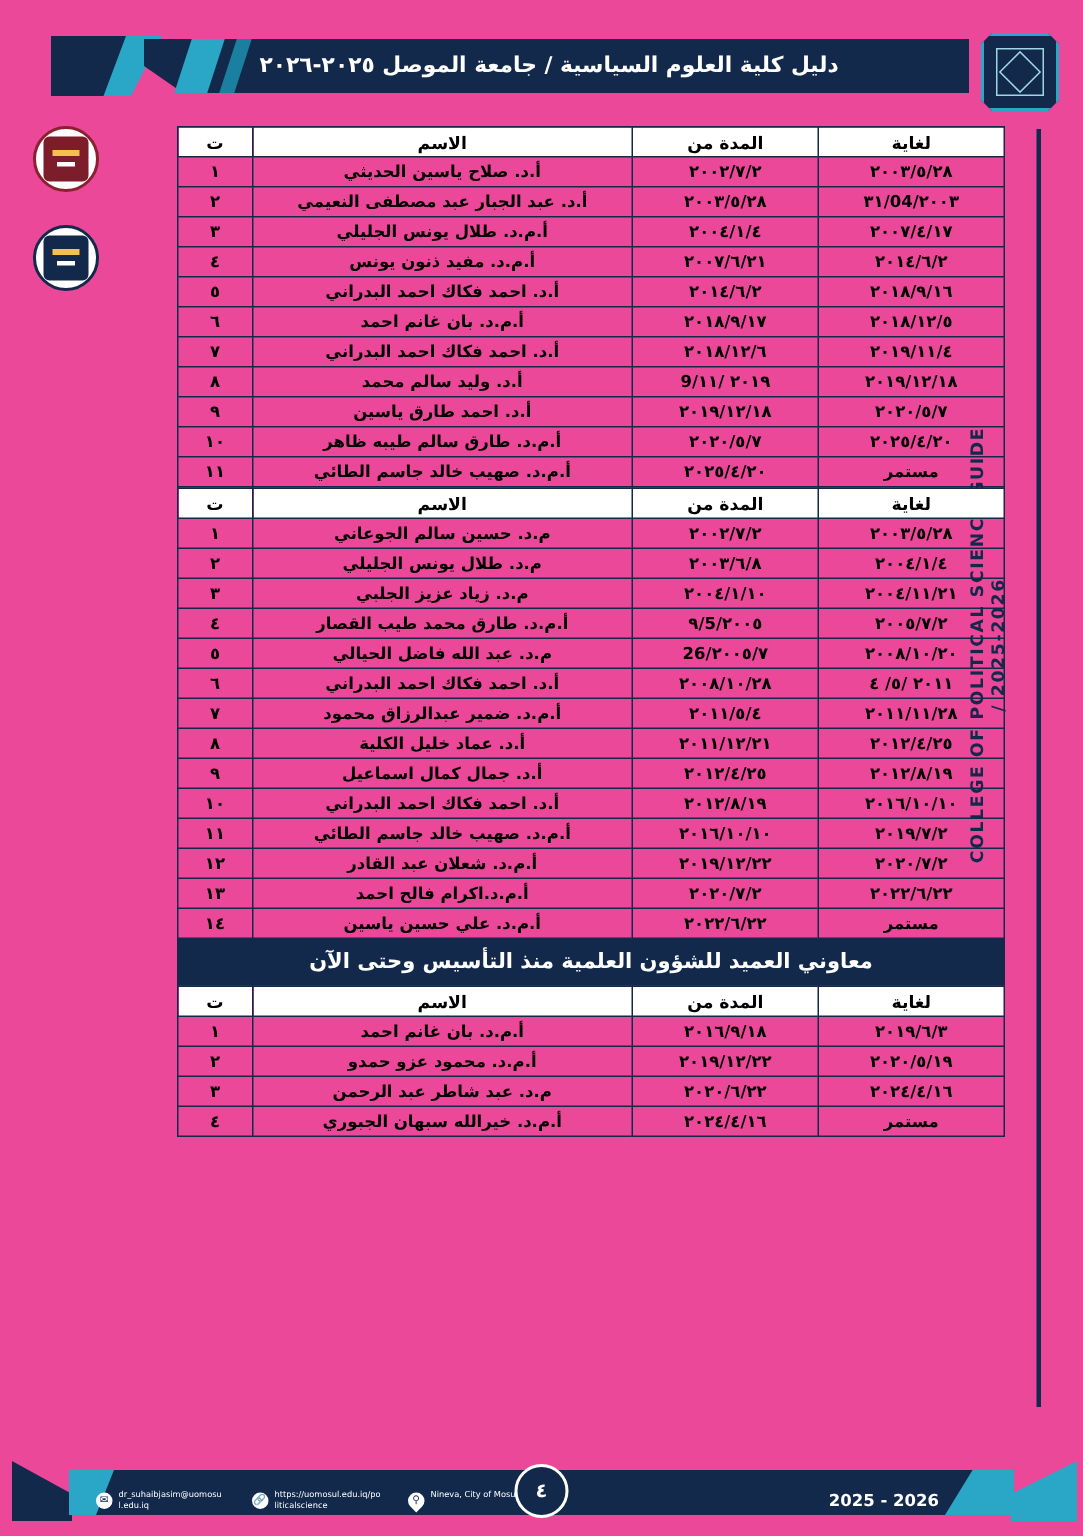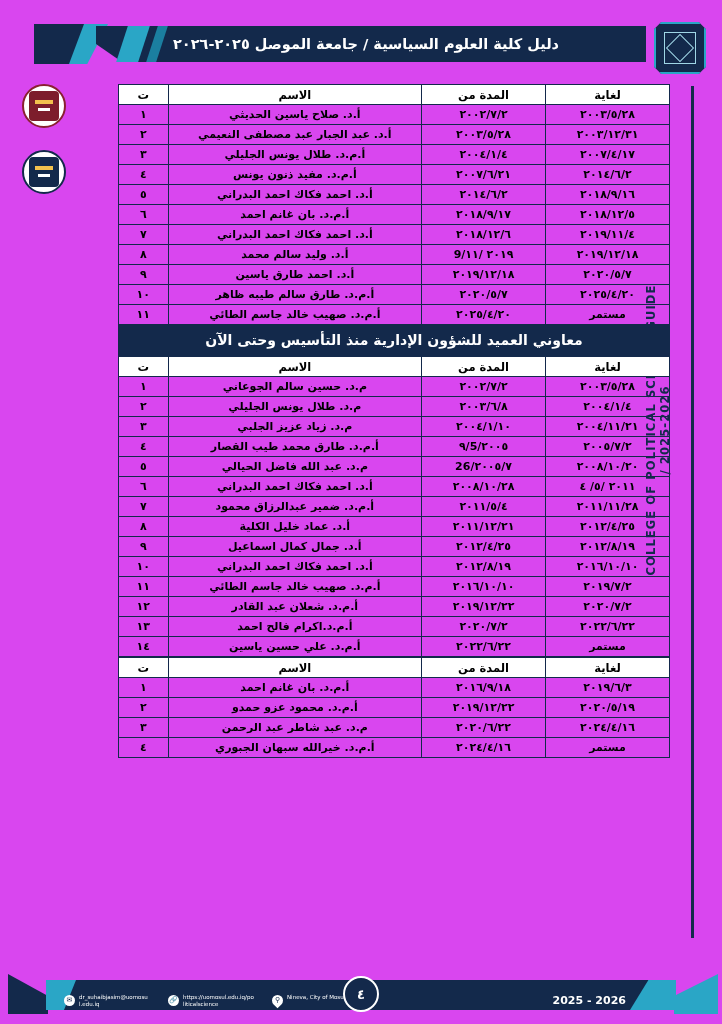--- a/index.html
+++ b/index.html
@@ -6,21 +6,21 @@
   html, body {
     margin: 0; padding: 0;
     width: 722px; height: 1024px;
     background: #ffffff;
     font-family: "DejaVu Sans", "Liberation Sans", sans-serif;
   }
   .page {
     position: relative;
     width: 722px; height: 1024px;
     overflow: hidden;
-    background: #d946ef;
+    background: #ec4899;
   }
 
   
   .header {
     position: absolute;
     top: 14px; left: 0; right: 0;
     height: 62px;
   }
   .header-bar {
     position: absolute;
@@ -340,21 +340,21 @@
           </tr>
         </thead>
         <tbody>
           <tr>
               <td>٢٠٠٣/٥/٢٨</td>
               <td>٢٠٠٢/٧/٢</td>
               <td>أ.د. صلاح ياسين الحديثي</td>
               <td>١</td>
             </tr>
           <tr>
-              <td>٢٠٠٣/١٢/٣١</td>
+              <td>٢٠٠٣/04/٣١</td>
               <td>٢٠٠٣/٥/٢٨</td>
               <td>أ.د. عبد الجبار عبد مصطفى النعيمي</td>
               <td>٢</td>
             </tr>
           <tr>
               <td>٢٠٠٧/٤/١٧</td>
               <td>٢٠٠٤/١/٤</td>
               <td>أ.م.د. طلال يونس الجليلي</td>
               <td>٣</td>
             </tr>
@@ -404,21 +404,20 @@
               <td>مستمر</td>
               <td>٢٠٢٥/٤/٢٠</td>
               <td>أ.م.د. صهيب خالد جاسم الطائي</td>
               <td>١١</td>
             </tr>
         </tbody>
       </table>
     </div>
 
     <div class="section">
-      <div class="section-title">معاوني العميد للشؤون الإدارية منذ التأسيس وحتى الآن</div>
       <table class="tbl">
         <colgroup>
             <col class="c-to">
             <col class="c-from">
             <col class="c-name">
             <col class="c-idx">
           </colgroup>
         <thead>
           <tr>
             <th>لغاية</th>
@@ -510,20 +509,21 @@
               <td>مستمر</td>
               <td>٢٠٢٢/٦/٢٢</td>
               <td>أ.م.د. علي حسين ياسين</td>
               <td>١٤</td>
             </tr>
         </tbody>
       </table>
     </div>
 
     <div class="section">
+      <div class="section-title">معاوني العميد للشؤون العلمية منذ التأسيس وحتى الآن</div>
       <table class="tbl">
         <colgroup>
             <col class="c-to">
             <col class="c-from">
             <col class="c-name">
             <col class="c-idx">
           </colgroup>
         <thead>
           <tr>
             <th>لغاية</th>

